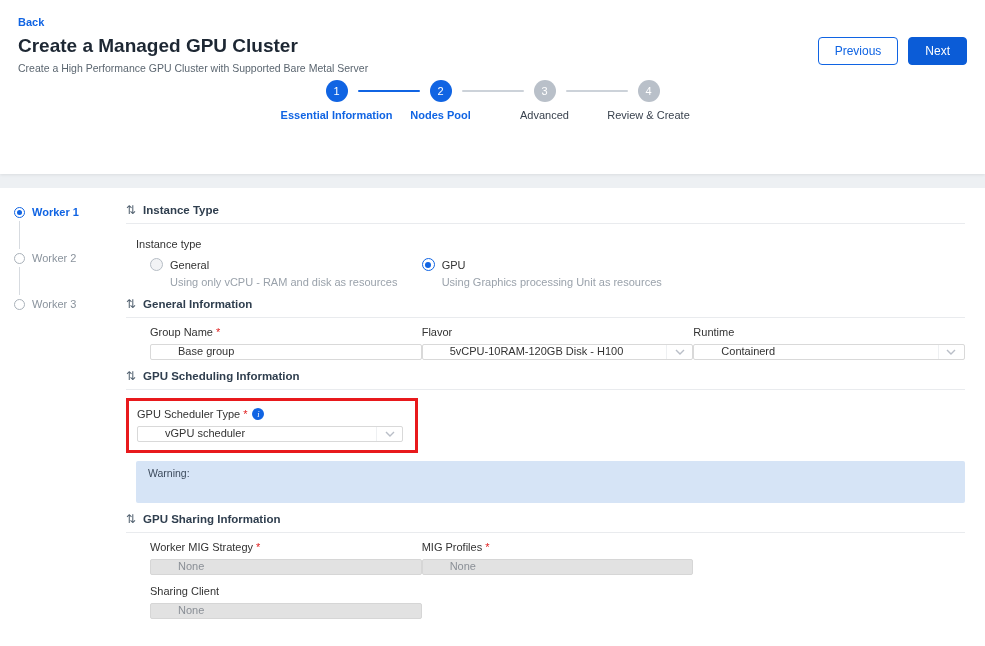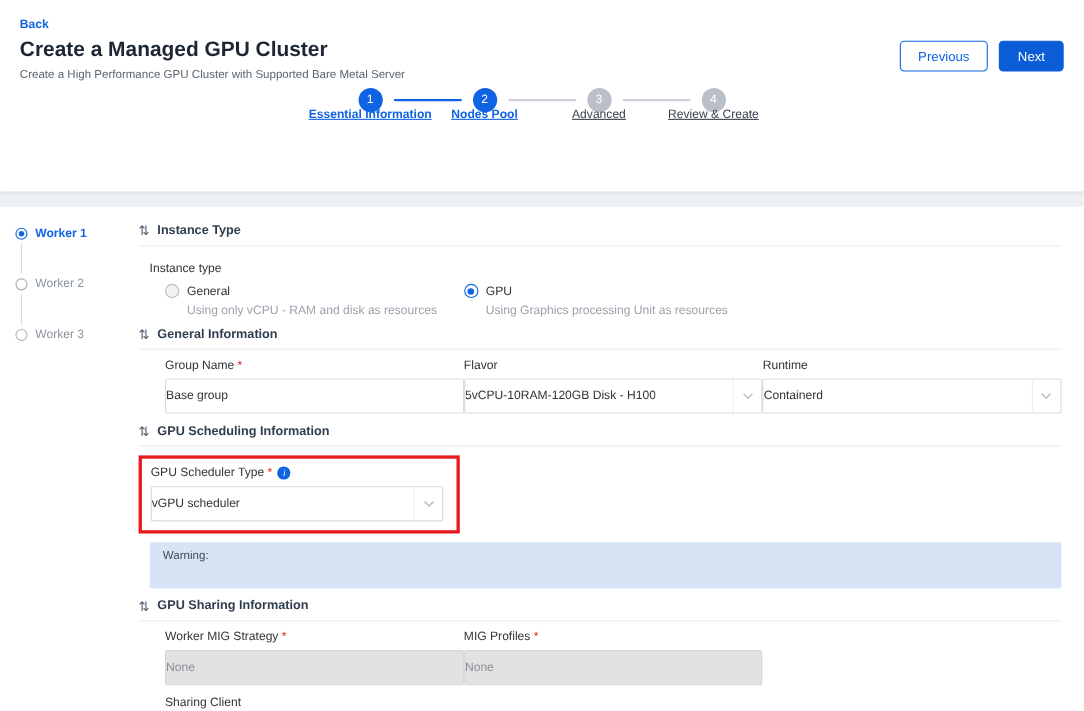--- a/index.html
+++ b/index.html
@@ -31,21 +31,21 @@
   .subtitle{font-size:10.5px;color:#5b6670;margin-top:5px;}
   .btns{display:flex;gap:10px;flex:none;padding-top:2px;}
   .btn{font-size:12px;border-radius:4px;padding:7px 16px;cursor:pointer;border:1px solid var(--accent);line-height:1;}
   .btn.ghost{background:#fff;color:var(--accent);}
   .btn.primary{background:var(--accent-dark);color:#fff;border-color:var(--accent-dark);}
   
   .stepper{display:flex;justify-content:center;margin-top:6px;}
   .step{position:relative;display:flex;flex-direction:column;align-items:center;width:24px;cursor:pointer;}
   .circle{width:22px;height:22px;border-radius:50%;color:#fff;font-size:11px;display:flex;align-items:center;justify-content:center;background:#b9c0c9;}
   .step.active .circle{background:var(--accent);}
-  .steplabel{position:absolute;top:18px;white-space:nowrap;font-size:11px;color:#39424e;text-decoration:underline;}
+  .steplabel{position:absolute;top:29px;white-space:nowrap;font-size:11px;color:#39424e;}
   .step.active .steplabel{color:var(--accent);font-weight:bold;}
   .stepline{width:62px;height:2px;background:#ccd2d9;margin:10px 9px 0 9px;border-radius:1px;}
   .stepline.active{background:var(--accent);}
   
   .maincard{background:#fff;margin-top:14px;height:482px;display:flex;padding:16px 20px 0 14px;overflow:hidden;}
   .sidebar{width:100px;flex:none;padding-top:2px;}
   .witem{display:flex;align-items:center;gap:7px;font-size:11px;color:#8a939d;cursor:pointer;}
   .witem.selected{color:var(--accent);font-weight:bold;}
   .wradio{width:11px;height:11px;border-radius:50%;border:1px solid #aab2ba;flex:none;position:relative;background:#fff;}
   .witem.selected .wradio{border-color:var(--accent);}
@@ -53,21 +53,21 @@
   .wline{width:1px;height:28px;background:#d7dbe0;margin:3px 0 3px 5px;}
   .content{flex:1;padding-left:12px;min-width:0;}
   
   .sec-head{display:flex;align-items:center;gap:7px;padding-bottom:7px;border-bottom:1px solid #e9ebee;}
   .sec-icon{color:#51606f;font-size:12px;cursor:pointer;line-height:1;}
   .sec-title{font-size:11.5px;font-weight:bold;color:var(--dark);}
   .sec-body{padding:8px 0 10px 10px;}
   .grid3{display:grid;grid-template-columns:1fr 1fr 1fr;margin-left:14px;}
   .flabel{font-size:11px;color:#333;margin-bottom:6px;display:flex;align-items:center;}
   .star{color:var(--danger);margin-left:3px;}
-  .input,.select{height:32px;border:1px solid var(--border);border-radius:2px;background:#fff;display:flex;align-items:center;padding:0 0 0 0;font-size:11px;color:#333;overflow:hidden;}
+  .input,.select{height:16px;border:1px solid var(--border);border-radius:2px;background:#fff;display:flex;align-items:flex-start;padding:0 0 0 27px;font-size:11px;color:#333;overflow:hidden;}
   .input{padding-right:10px;}
   .select{justify-content:space-between;cursor:pointer;}
   .selval{white-space:nowrap;overflow:hidden;text-overflow:ellipsis;}
   .chev{display:flex;align-items:center;justify-content:center;width:26px;height:100%;border-left:1px solid #eef0f2;flex:none;}
   .input.disabled{background:var(--disabled);color:#8a8f96;border-color:#d6d6d6;}
   
   .itlabel{font-size:11px;color:#333;margin:6px 0 8px 0;}
   .optline{display:flex;align-items:center;gap:7px;font-size:11px;color:#333;cursor:pointer;}
   .radio{width:13px;height:13px;border-radius:50%;border:1px solid #b6bdc5;background:#f2f3f5;position:relative;flex:none;}
   .radio.selected{border-color:var(--accent);background:#fff;}

